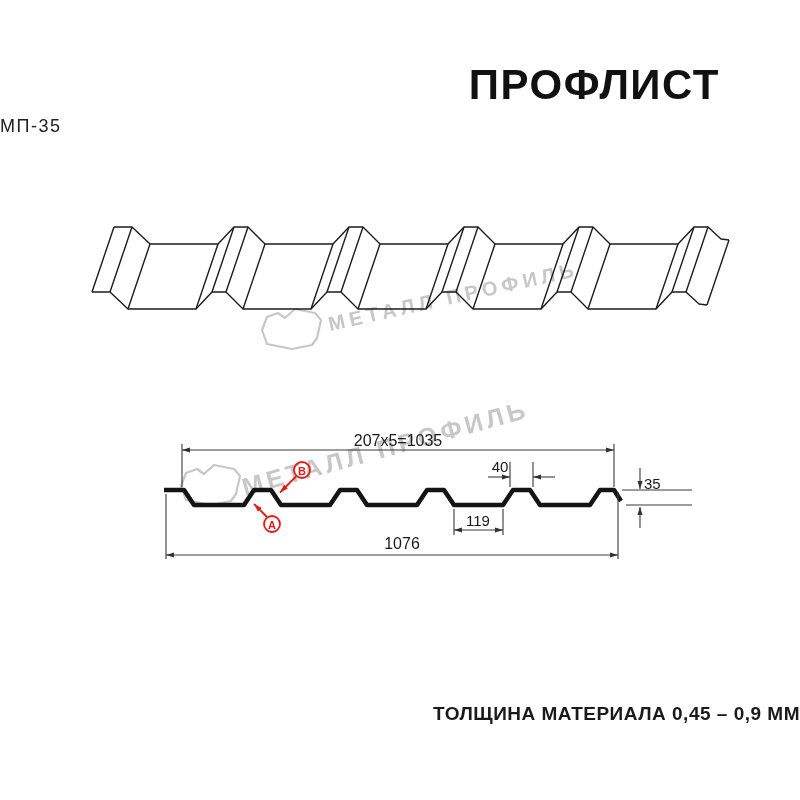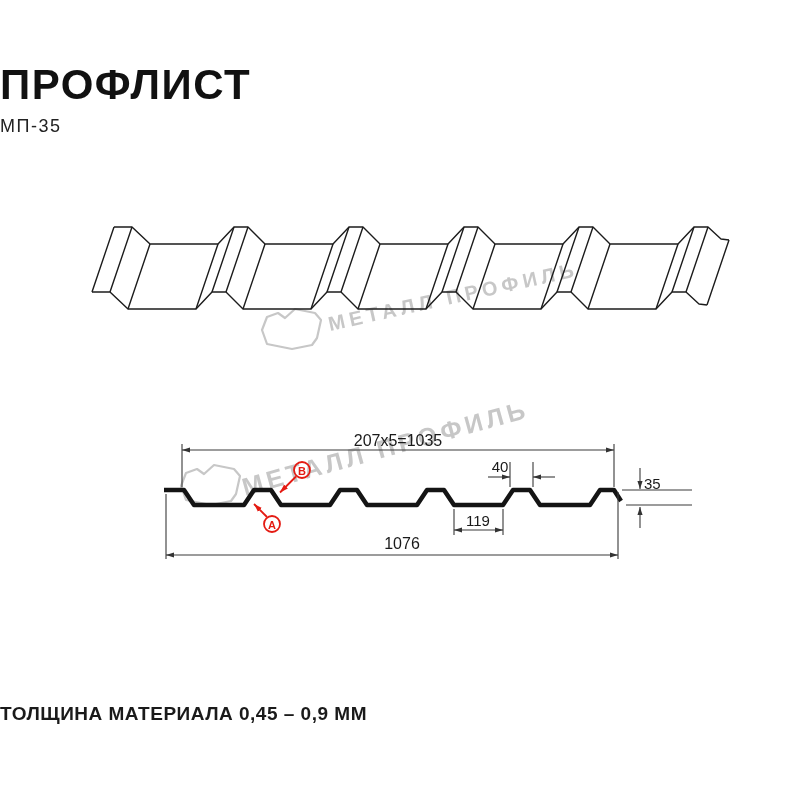--- a/index.html
+++ b/index.html
@@ -1,22 +1,22 @@
 <!DOCTYPE html>
 <html><head>
 <meta charset="utf-8">
 <style>
   html,body{margin:0;padding:0;background:#fff;}
   #page{position:relative;width:800px;height:800px;background:#fff;overflow:hidden;
         font-family:"Liberation Sans",sans-serif;}
-  .title{position:absolute;top:64px;left:0;width:720px;text-align:left;
+  .title{position:absolute;top:64px;left:0;width:720px;text-align:right;
          font-size:42px;font-weight:700;letter-spacing:1.5px;color:#111;line-height:42px;}
   .subtitle{position:absolute;top:116px;left:0;width:800px;
             font-size:18px;font-weight:500;letter-spacing:1.5px;color:#222;}
-  .footer{position:absolute;top:703px;left:0;width:800px;text-align:left;
+  .footer{position:absolute;top:703px;left:0;width:800px;text-align:right;
           font-size:19px;font-weight:700;letter-spacing:0.5px;color:#1a1a1a;}
   svg{position:absolute;top:0;left:0;}
   .sketch{stroke:#1c1c1c;stroke-width:1.4;fill:none;stroke-linejoin:round;}
   .thick{stroke:#141414;stroke-width:4.5;fill:none;stroke-linejoin:round;}
   .dim{stroke:#3a3a3a;stroke-width:1.1;fill:none;}
   .dimtxt{fill:#1a1a1a;font-family:"Liberation Sans",sans-serif;}
   .wm-line{fill:none;stroke:#c7c7c7;stroke-width:2.2;stroke-linejoin:round;}
   .wm-text{fill:#c7c7c7;font-weight:700;font-family:"Liberation Sans",sans-serif;}
   .red{stroke:#e41b13;fill:none;stroke-width:1.8;}
   .redtxt{fill:#e41b13;font-weight:700;font-size:11px;font-family:"Liberation Sans",sans-serif;}

